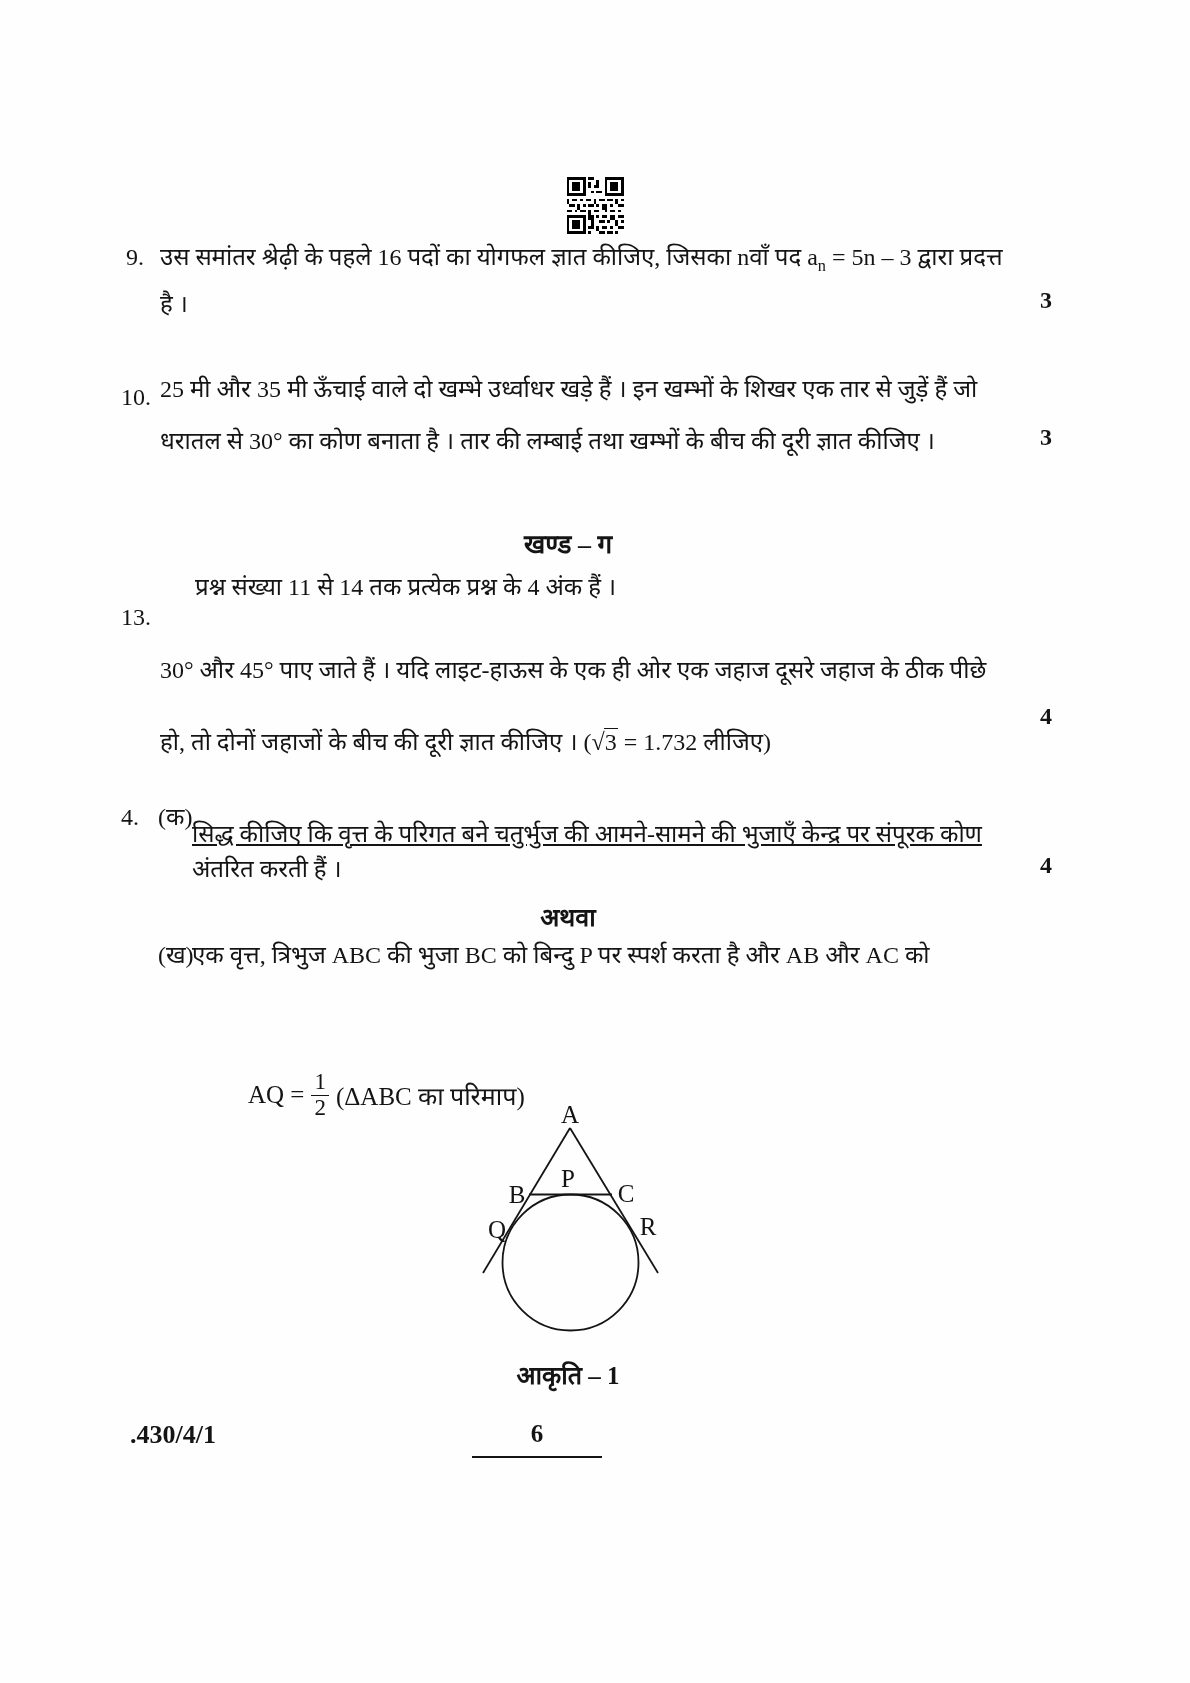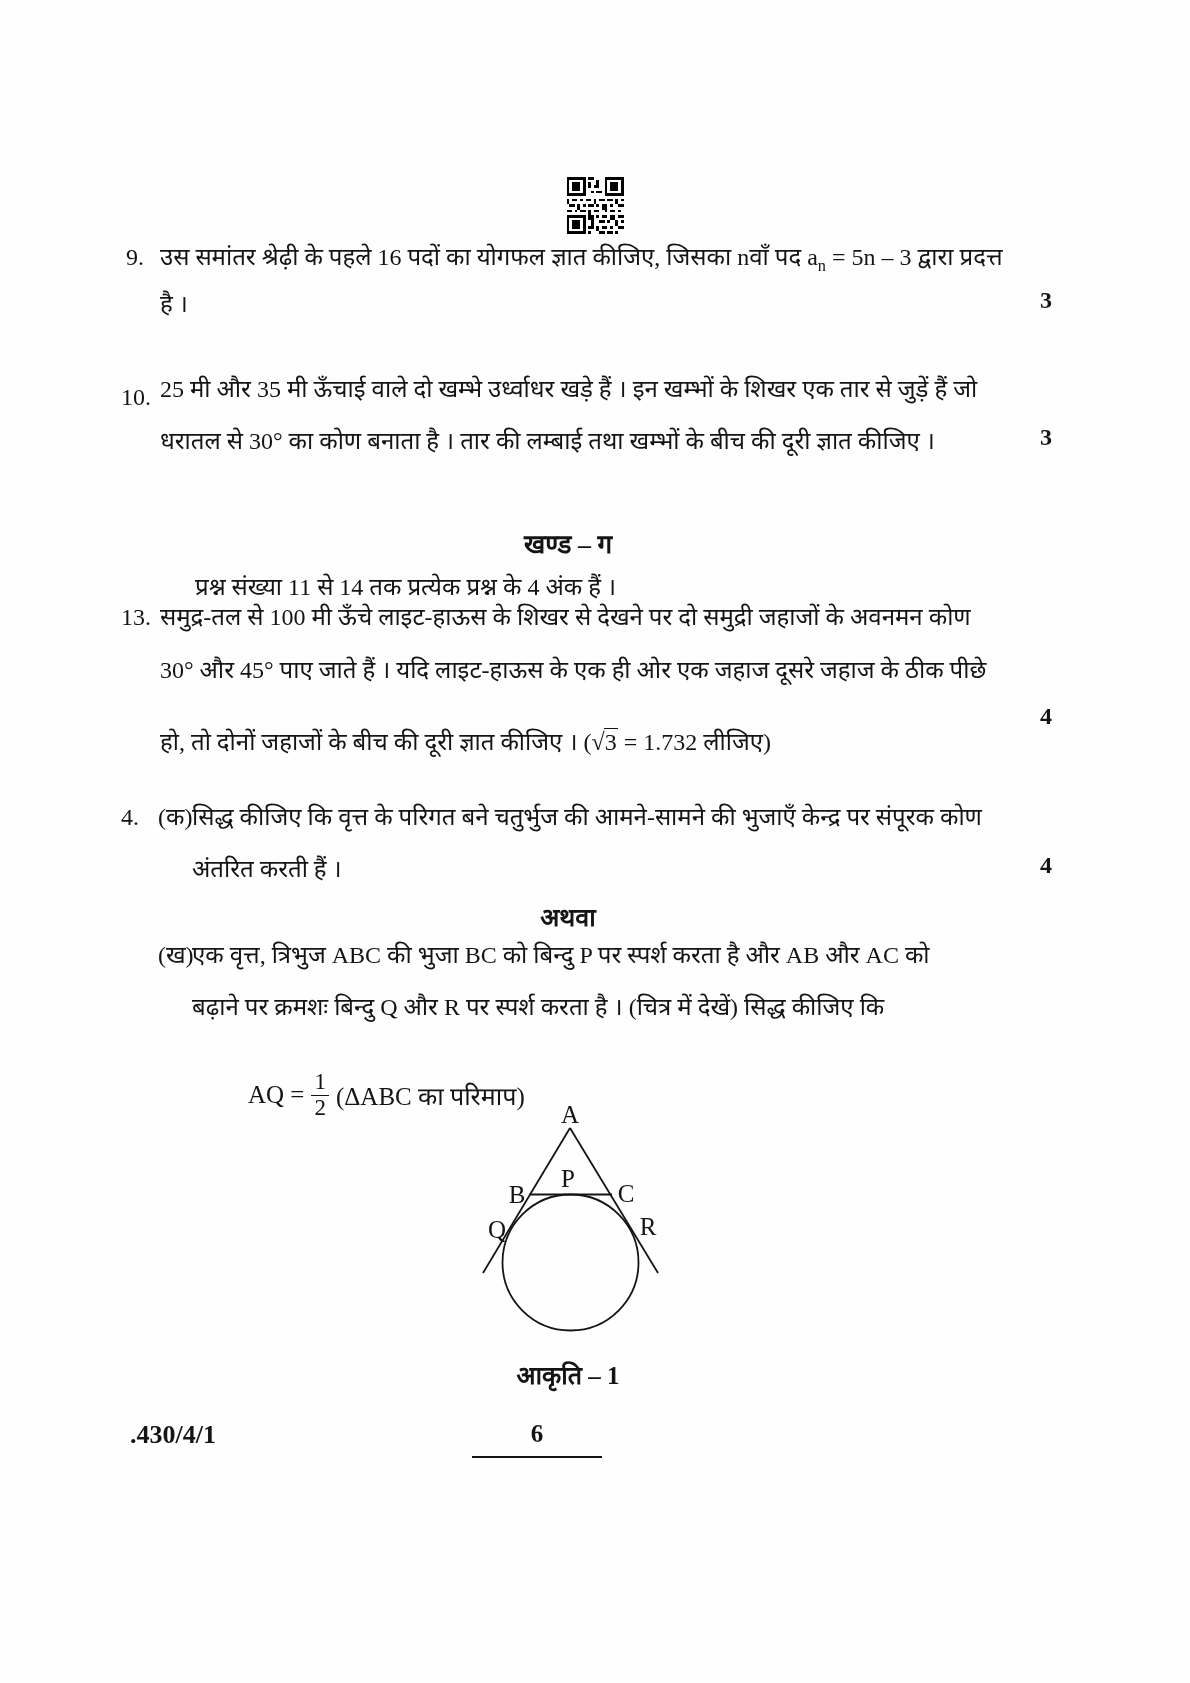--- a/index.html
+++ b/index.html
@@ -64,36 +64,34 @@
 
   <div class="qnum" style="left:121px;top:372px;margin-top:8px;">10.</div>
   <div class="line" style="left:160px;top:372px;">25 मी और 35 मी ऊँचाई वाले दो खम्भे उर्ध्वाधर खड़े हैं । इन खम्भों के शिखर एक तार से जुड़ें हैं जो</div>
   <div class="line" style="left:160px;top:424px;">धरातल से 30° का कोण बनाता है । तार की लम्बाई तथा खम्भों के बीच की दूरी ज्ञात कीजिए ।</div>
   <div class="marks" style="left:1026px;top:424px;">3</div>
 
   <div class="center-line bold" style="top:512px;font-size:26px;">खण्ड – ग</div>
   <div class="line" style="left:195px;top:570px;">प्रश्न संख्या 11 से 14 तक प्रत्येक प्रश्न के 4 अंक हैं ।</div>
 
   <div class="qnum" style="left:121px;top:600px;">13.</div>
-  <div class="line" style="left:160px;top:600px;">समुद्र-तल से 100 मी ऊँचे लाइट-हाऊस के शिखर  से देखने पर दो समुद्री जहाजों के अवनमन कोण</div>
   <div class="line" style="left:160px;top:653px;">30° और 45° पाए जाते हैं । यदि लाइट-हाऊस के एक ही ओर एक जहाज दूसरे जहाज के ठीक पीछे</div>
   <div class="line" style="left:160px;top:703px;margin-top:22px;"><span>हो, तो दोनों जहाजों के बीच की दूरी ज्ञात कीजिए । (</span><span class="sqrt">√</span><span class="radicand">3</span><span> = 1.732 लीजिए)</span></div>
   <div class="marks" style="left:1026px;top:703px;">4</div>
 
   <div class="qnum" style="left:121px;top:800px;">4.</div>
   <div class="line" style="left:158px;top:800px;">(क)</div>
-  <div class="line" style="left:192px;top:800px;">सिद्ध कीजिए कि वृत्त के परिगत बने चतुर्भुज की आमने-सामने की भुजाएँ केन्द्र पर संपूरक कोण</div>
+  <div class="line" style="left:192px;top:817px;text-decoration:underline;">सिद्ध कीजिए कि वृत्त के परिगत बने चतुर्भुज की आमने-सामने की भुजाएँ केन्द्र पर संपूरक कोण</div>
   <div class="line" style="left:192px;top:852px;">अंतरित करती हैं ।</div>
   <div class="marks" style="left:1026px;top:852px;">4</div>
 
   <div class="center-line bold" style="top:886px;font-size:25px;">अथवा</div>
 
   <div class="line" style="left:158px;top:938px;">(ख)</div>
   <div class="line" style="left:192px;top:938px;">एक वृत्त, त्रिभुज ABC की भुजा BC को बिन्दु P पर स्पर्श करता है और AB और AC को</div>
-  <div class="line" style="left:192px;top:990px;">बढ़ाने पर क्रमशः बिन्दु Q और R पर स्पर्श करता है । (चित्र में देखें) सिद्ध कीजिए कि</div>
 
   <div class="formula">
     <span>AQ =</span>
     <span class="frac">
       <span class="num">1</span>
       <span class="den">2</span>
     </span>
     <span>(ΔABC का परिमाप)</span>
   </div>
 

